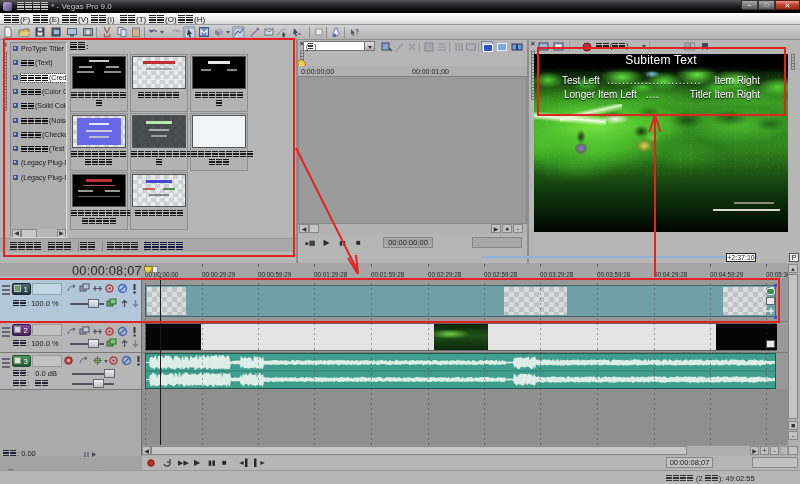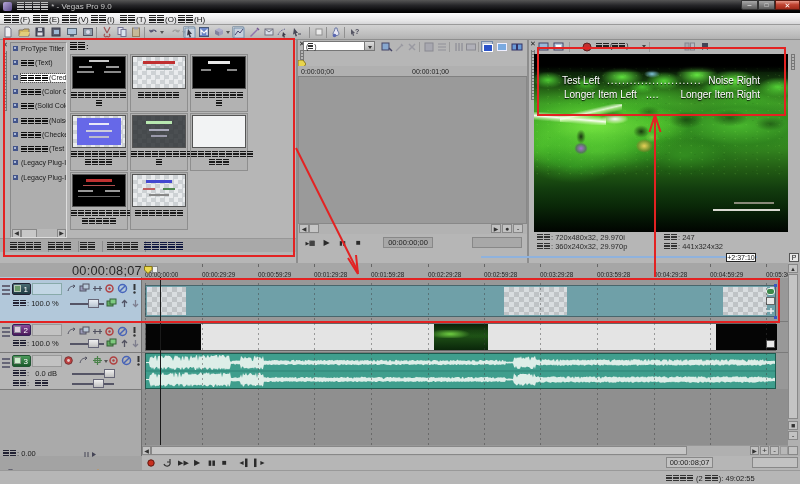--- a/index.html
+++ b/index.html
@@ -493,36 +493,31 @@
 radial-gradient(18px 8px at 236px 70px, rgba(0,14,0,.4), rgba(0,0,0,0) 85%);"></div>
 <div class="a" style="left:-4px;top:58px;width:76px;height:13px;background:linear-gradient(5deg,transparent 26%,rgba(235,255,210,.55) 40%,rgba(255,255,248,.95) 50%,rgba(235,255,210,.55) 60%,transparent 74%);"></div>
 <div class="a" style="left:26px;top:50px;width:62px;height:18px;background:linear-gradient(-13deg,transparent 36%,rgba(225,255,190,.5) 47%,rgba(248,255,235,.85) 52%,transparent 64%);"></div>
 <div class="a" style="left:60px;top:56px;width:42px;height:18px;background:radial-gradient(16px 6px at 50% 50%,rgba(255,255,250,.95),rgba(225,255,185,.4) 60%,transparent 85%);"></div>
 <div class="a" style="left:36px;top:72px;width:22px;height:28px;background:radial-gradient(6px 9px at 50% 38%,rgba(15,25,12,.85),rgba(0,0,0,0) 80%),radial-gradient(8px 7px at 50% 80%,rgba(170,105,220,.95),rgba(95,55,135,.5) 60%,rgba(0,0,0,0) 85%);"></div>
 <div class="a" style="left:92px;top:66px;width:38px;height:36px;background:radial-gradient(10px 8px at 48% 72%,rgba(240,210,90,.95),rgba(155,130,48,.5) 65%,rgba(0,0,0,0) 85%),radial-gradient(10px 8px at 40% 32%,rgba(15,38,10,.85),rgba(0,0,0,0) 80%),radial-gradient(8px 6px at 68% 48%,rgba(130,210,75,.85),rgba(0,0,0,0) 85%);"></div>
 <div class="a" style="left:179px;top:155px;width:67px;height:2px;background:#dadad2;"></div>
 <div class="a" style="left:200px;top:148px;width:40px;height:1.5px;background:#8a8a7a;"></div>
 <div class="a" style="left:0;top:0;width:254px;height:12px;background:#000;"></div>
 <div class="a" style="left:0;top:12px;width:254px;height:6px;background:linear-gradient(180deg,rgba(0,0,0,.95),rgba(0,0,0,.2));"></div>
+<div class="a" style="left:0;top:-1px;width:254px;text-align:center;font-size:12px;color:#fff;letter-spacing:.2px;text-shadow:0 1px 2px #000;">Subitem Text</div>
 <div class="a" style="left:28px;top:21px;width:198px;font-size:10px;color:#fff;white-space:nowrap;text-shadow:0 1px 1px #000;">
         <span style="position:absolute;left:0;">Test Left</span>
         <span style="position:absolute;left:45px;letter-spacing:1px;">.........................</span>
-        <span style="position:absolute;right:0;">Noise Right</span>
+        <span style="position:absolute;right:0;">Item Right</span>
       </div>
 <div class="a" style="left:28px;top:35px;width:198px;font-size:10px;color:#fff;white-space:nowrap;text-shadow:0 1px 1px #000;">
         <span style="position:absolute;left:2px;">Longer Item Left</span>
         <span style="position:absolute;left:84px;letter-spacing:.5px;">....</span>
-        <span style="position:absolute;right:0;">Longer Item Right</span>
-      </div>
-</div>
-<div class="a" style="left:529px;top:232px;width:271px;height:21px;background:#b6b6b6;font-size:7.5px;color:#2a2a2a;">
-<div class="a" style="left:8px;top:1px;white-space:nowrap;"><i class="z" style="width:14px;height:7px;margin-top:0px;background-color:#333;-webkit-mask-image:repeating-linear-gradient(0deg,#000 0 1.3px,transparent 1.3px 2.3px),repeating-linear-gradient(90deg,#000 0 5.7px,transparent 5.7px 7px);-webkit-mask-composite:source-in;"></i>: 720x480x32, 29.970i</div>
-<div class="a" style="left:8px;top:10px;white-space:nowrap;"><i class="z" style="width:14px;height:7px;margin-top:0px;background-color:#333;-webkit-mask-image:repeating-linear-gradient(0deg,#000 0 1.3px,transparent 1.3px 2.3px),repeating-linear-gradient(90deg,#000 0 5.7px,transparent 5.7px 7px);-webkit-mask-composite:source-in;"></i>: 360x240x32, 29.970p</div>
-<div class="a" style="left:135px;top:1px;white-space:nowrap;"><i class="z" style="width:14px;height:7px;margin-top:0px;background-color:#333;-webkit-mask-image:repeating-linear-gradient(0deg,#000 0 1.3px,transparent 1.3px 2.3px),repeating-linear-gradient(90deg,#000 0 5.7px,transparent 5.7px 7px);-webkit-mask-composite:source-in;"></i>: 247</div>
-<div class="a" style="left:135px;top:10px;white-space:nowrap;"><i class="z" style="width:14px;height:7px;margin-top:0px;background-color:#333;-webkit-mask-image:repeating-linear-gradient(0deg,#000 0 1.3px,transparent 1.3px 2.3px),repeating-linear-gradient(90deg,#000 0 5.7px,transparent 5.7px 7px);-webkit-mask-composite:source-in;"></i>: 441x324x32</div>
+        <span style="position:absolute;right:0;">Titler Item Right</span>
+      </div>
 </div>
 <div class="a" style="left:481px;top:256px;width:276px;height:1.5px;background:#8fb2dd;z-index:40;"></div>
 <div class="a" style="left:726px;top:253px;width:30px;height:9px;background:#fff;border:1px solid #222;font-size:7px;line-height:7px;text-align:center;color:#111;z-index:41;">+2:37:10</div>
 <div class="a" style="left:789px;top:253px;width:10px;height:9px;background:#e8e8e8;border:1px solid #555;font-size:7px;line-height:7px;text-align:center;color:#111;z-index:41;">P</div>
 <div class="a" style="left:0;top:263px;width:800px;height:193px;background:#a6a6a6;"></div>
 <div class="a" style="left:2px;top:263px;width:140px;height:14px;background:#a6a6a6;"></div>
 <div class="a" style="left:72px;top:263px;font-size:12.8px;color:#2a2a2a;letter-spacing:.2px;">00:00:08;07</div>
 <div class="a" style="left:144px;top:266px;z-index:20;">
       <svg width="9" height="8">
         <path d="M0.5 0.5h7.5v3L4 7.5 0.5 4z" fill="#ecd94f" stroke="#887711" stroke-width="1"></path>

